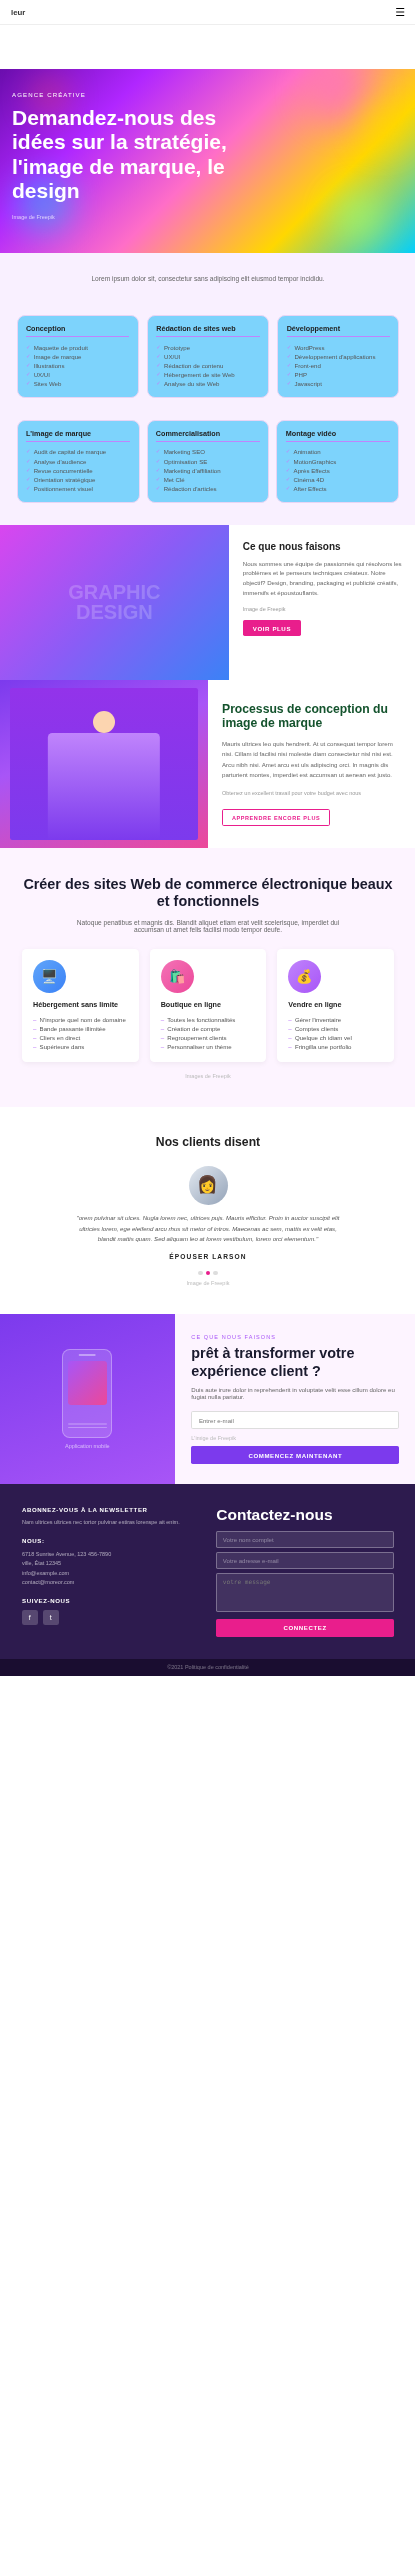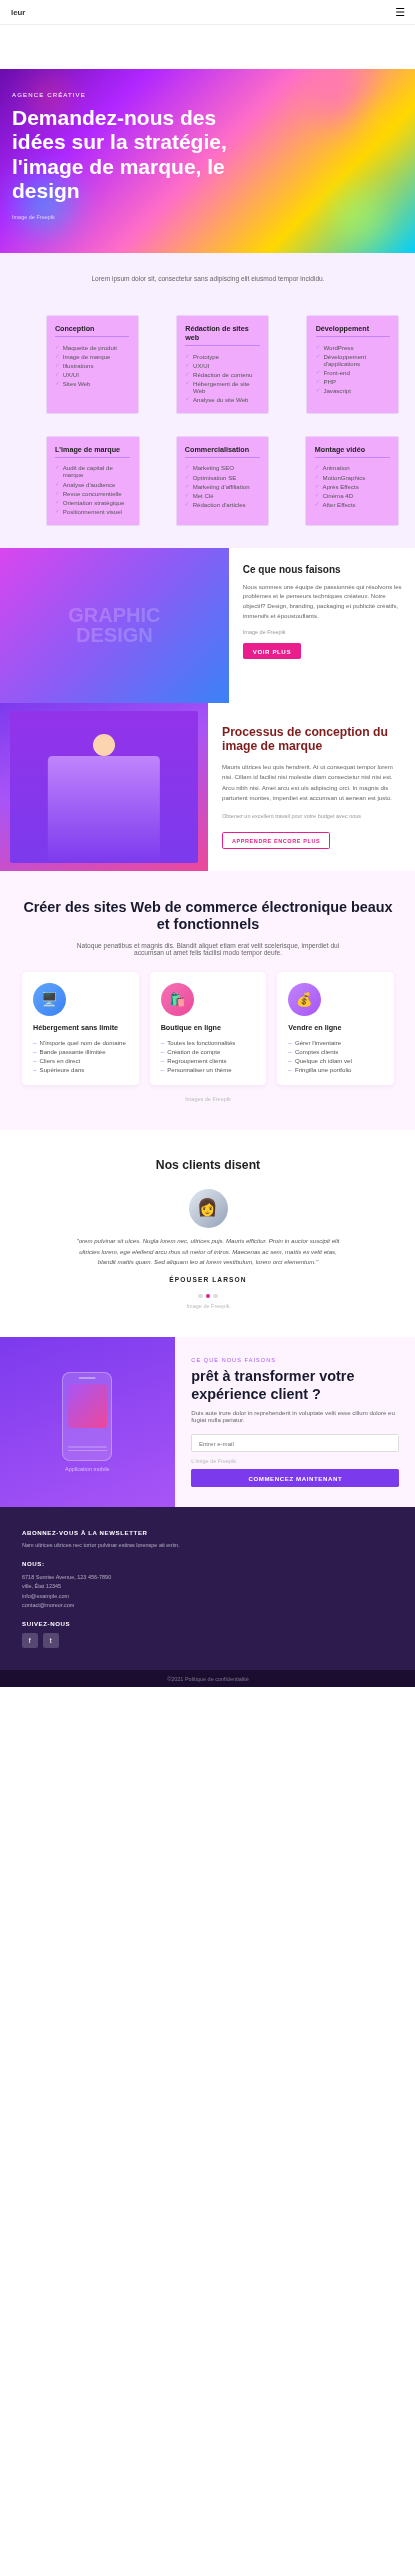--- a/index.html
+++ b/index.html
@@ -84,25 +84,24 @@
 
     
     .services-grid {
       background: #f9f0ff;
       padding: 11px 16.6px 22px;
       display: grid;
       grid-template-columns: 1fr 1fr 1fr;
       gap: 8.3px;
     }
     .service-card {
-      background: #f0abfc;
+      background: #7dd3fc;
       border: 0.6px solid #e8d5f5;
-      border-radius: 2px;
+      border-radius: 8px;
       padding: 8.3px;
-      margin-left: 29px;
     }
     .service-card h3 {
       font-size: 7.2px;
       font-weight: 700;
       color: #222;
       margin-bottom: 5.5px;
       border-bottom: 1.1px solid #c084fc;
       padding-bottom: 2.8px;
     }
     .service-card ul {
@@ -222,21 +221,21 @@
       overflow: hidden;
     }
     .processus-text {
       flex: 0 0 50%;
       padding: 22px 14px;
       background: #fff;
     }
     .processus-text h2 {
       font-size: 12.2px;
       font-weight: 800;
-      color: #7f1d1d;
+      color: #14532d;
       margin-bottom: 8.3px;
       line-height: 1.2;
     }
     .processus-text p {
       font-size: 6.1px;
       color: #666;
       line-height: 1.7;
       margin-bottom: 8.3px;
     }
     .processus-text .sub-text {
@@ -756,18 +755,25 @@
 ville, État 12345
 info@example.com
 contact@moreor.com</address>
       <br>
       <h4>Suivez-nous</h4>
       <div class="social-icons">
         <div class="social-icon">f</div>
         <div class="social-icon">t</div>
       </div>
     </div>
+    <div class="footer-col footer-contact">
+      <h2>Contactez-nous</h2>
+      <input type="text" placeholder="Votre nom complet" style="">
+      <input type="email" placeholder="Votre adresse e-mail" style="">
+      <textarea placeholder="votre message" style=""></textarea>
+      <button class="btn-connect">CONNECTEZ</button>
+    </div>
   </div>
   <div class="footer-bottom">
     <span>©2021 Politique de confidentialité</span>
   </div>
 </footer>
 
 
 </body></html>

